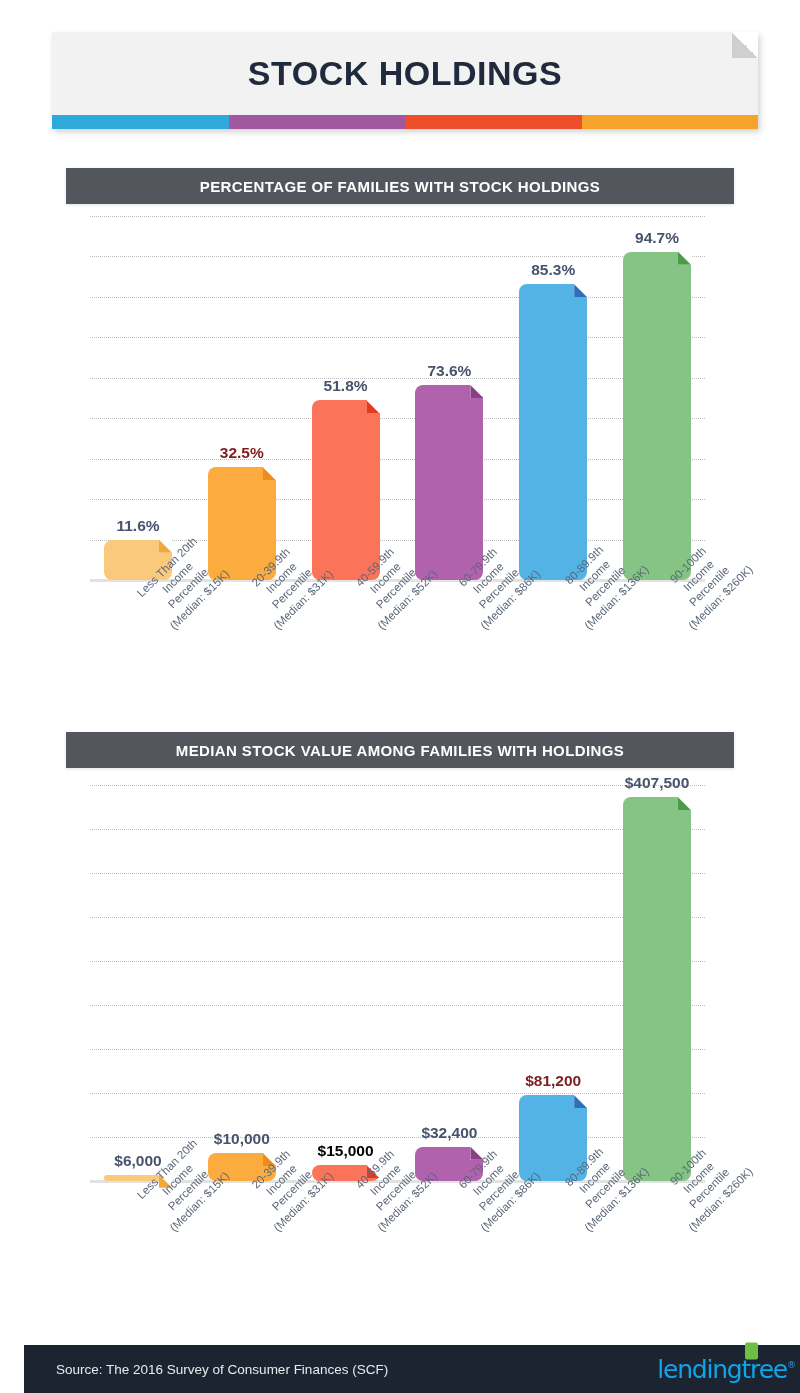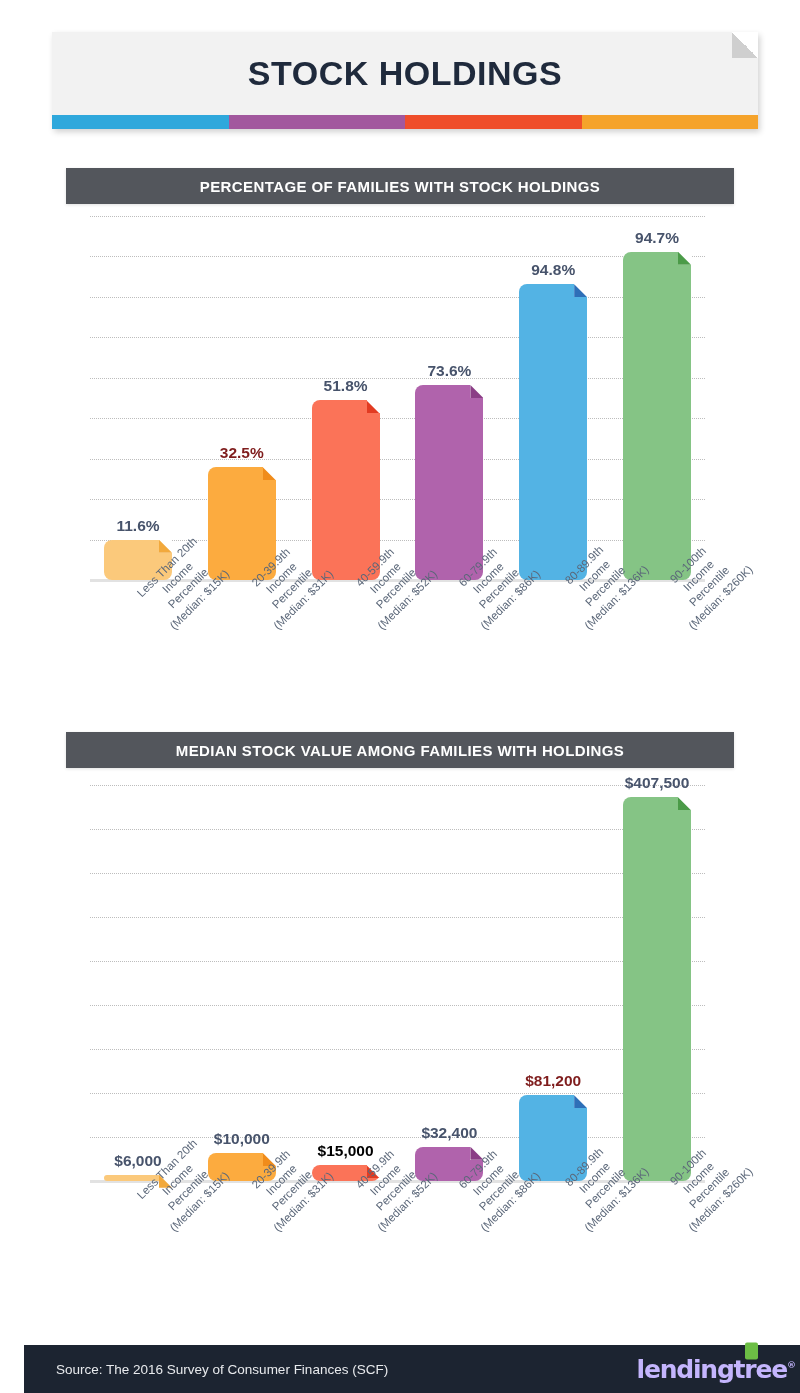--- a/index.html
+++ b/index.html
@@ -207,23 +207,23 @@
     top: 50%;
     transform: translateY(-50%);
     color: #e8eaed;
     font-size: 13.5px;
   }
   .logo {
     position: absolute;
     right: 28px;
     top: 50%;
     transform: translateY(-50%);
-    color: #c4b5fd;
+    color: #0ea5e9;
     font-size: 25px;
-    font-weight: bold;
+    font-weight: normal;
     letter-spacing: -1.2px;
     font-family: "DejaVu Sans", sans-serif;
   }
   .logo .logo-square {
     position: absolute;
     right: 38px;
     top: -12px;
     width: 13px;
     height: 17px;
     background: #6cbe45;
@@ -296,21 +296,21 @@
             <span style="position: absolute; inset: 0px; background: rgb(139, 62, 134); clip-path: polygon(0px 0px, 100% 100%, 0px 100%);"></span>
           </span>
           <div class="bar-value" style="color: rgb(71, 83, 107);">73.6%</div>
         </div>
       </div>
       <div class="bar-slot">
         <div class="bar" style="height: 295.707px; background: rgb(83, 179, 228);">
           <span class="fold">
             <span style="position: absolute; inset: 0px; background: rgb(46, 111, 184); clip-path: polygon(0px 0px, 100% 100%, 0px 100%);"></span>
           </span>
-          <div class="bar-value" style="color: rgb(71, 83, 107);">94.8%</div>
+          <div class="bar-value" style="color: rgb(71, 83, 107);">85.3%</div>
         </div>
       </div>
       <div class="bar-slot">
         <div class="bar" style="height: 328.293px; background: rgb(133, 196, 133);">
           <span class="fold">
             <span style="position: absolute; inset: 0px; background: rgb(75, 155, 72); clip-path: polygon(0px 0px, 100% 100%, 0px 100%);"></span>
           </span>
           <div class="bar-value" style="color: rgb(71, 83, 107);">94.7%</div>
         </div>
       </div>

